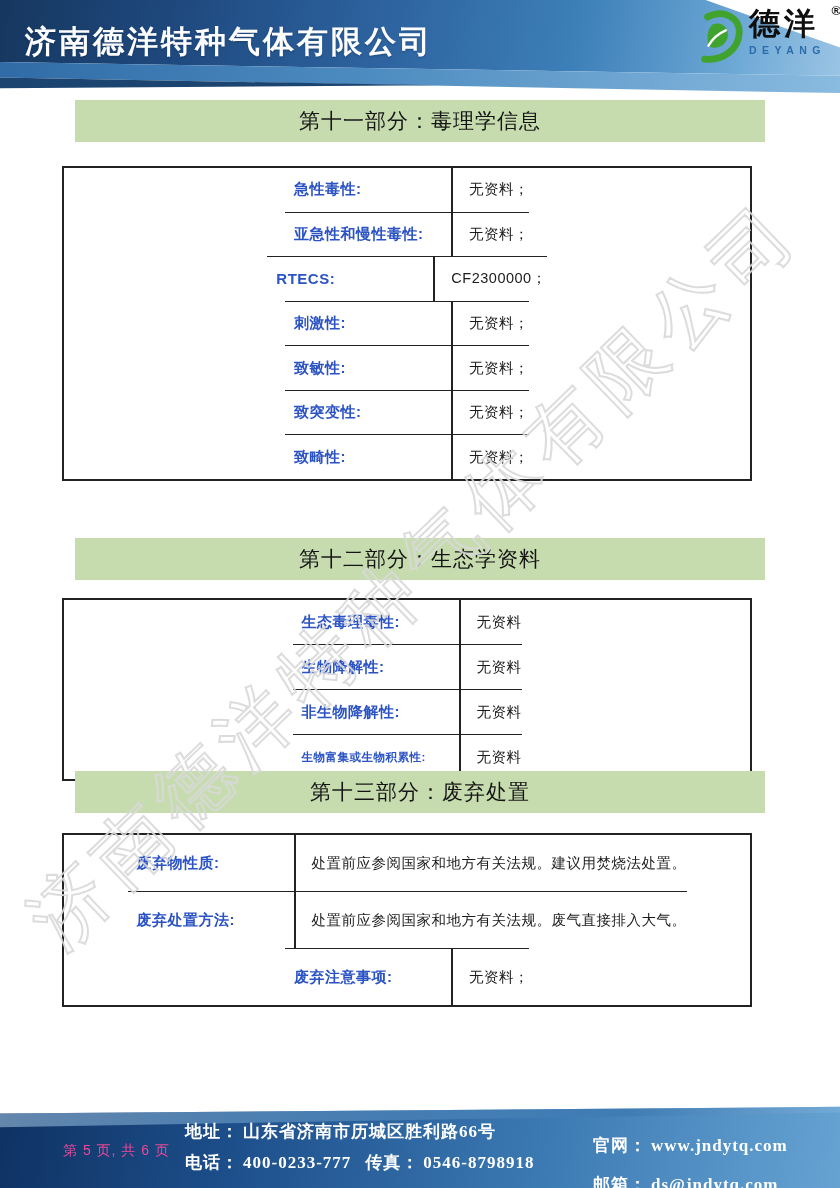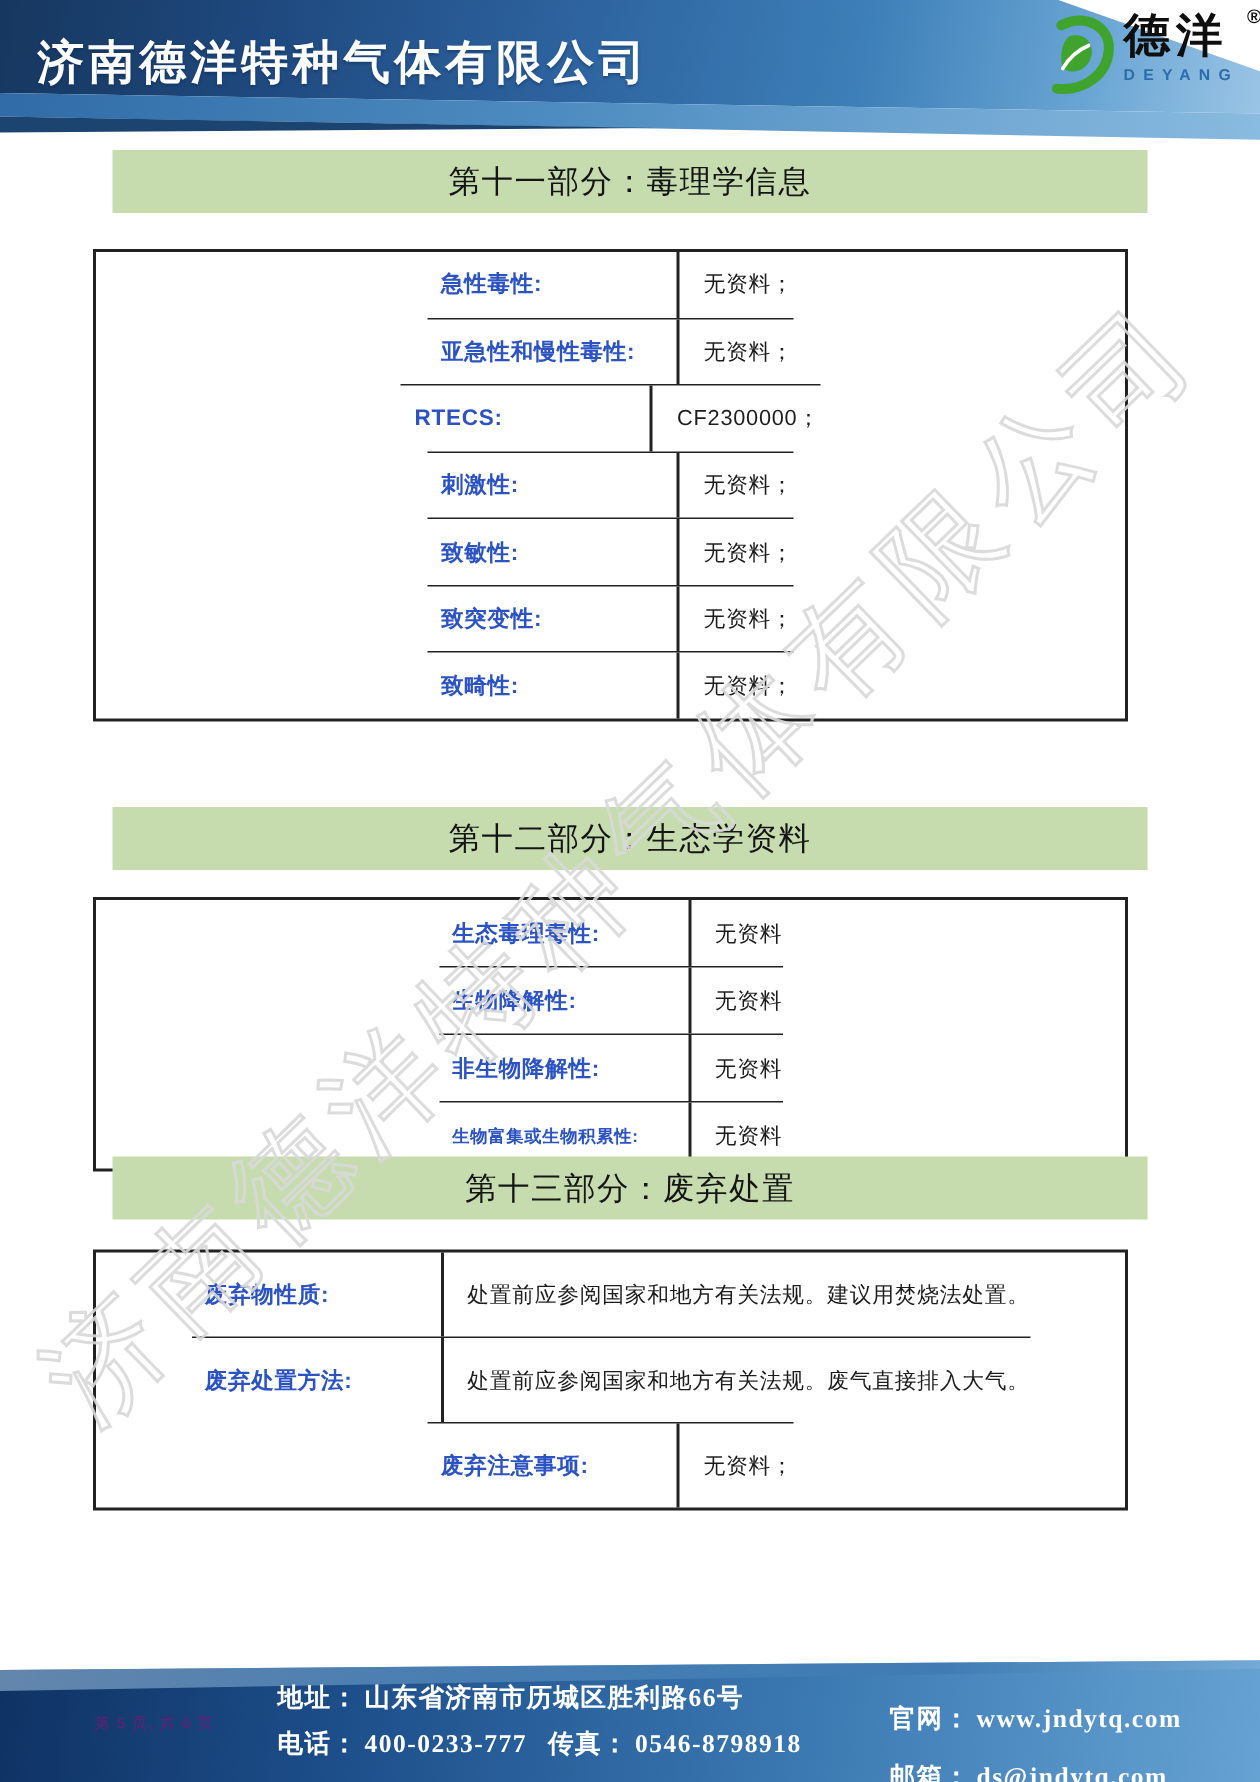--- a/index.html
+++ b/index.html
@@ -52,21 +52,21 @@
     font-family:"Liberation Serif", serif;font-size:76px;letter-spacing:10px;
     color:transparent;-webkit-text-stroke:2px #d9d9d9;opacity:.9;}
   
   .footer{position:absolute;left:0;top:1106px;width:840px;height:82px;}
   .ftr-main{position:absolute;inset:0;
     background:linear-gradient(97deg,#0f3263 0%,#1d4f8b 28%,#3c7ab3 65%,#66a3d3 100%);
     clip-path:polygon(0 9%,100% 1%,100% 100%,0 100%);}
   .ftr-light{position:absolute;inset:0;opacity:.55;
     background:linear-gradient(to right,#a8cbe7 0%,#6198c7 40%,#3a76ad 75%,#7fb0d9 100%);
     clip-path:polygon(0 9%,100% 1%,100% 8%,0 26%);}
-  .page-info{position:absolute;left:63px;top:36px;color:#701a75;font-size:10px;letter-spacing:1px;}
+  .page-info{position:absolute;left:63px;top:36px;color:#ec4899;font-size:14px;letter-spacing:1px;}
   .ftr-line{position:absolute;display:flex;align-items:baseline;
     font-family:"Liberation Serif", serif;font-weight:bold;color:#ffffff;
     font-size:17px;letter-spacing:1px;white-space:nowrap;}
   #ftr-addr{left:185px;top:14px;} #ftr-web{left:593px;top:28px;}
   #ftr-phone{left:185px;top:45px;} #ftr-mail{left:593px;top:45px;margin-top:22px;}
   .ftr-line .val{margin-left:4px;}
   .ftr-line .gap{width:14px;}
 </style>
 </head>
 <body>

